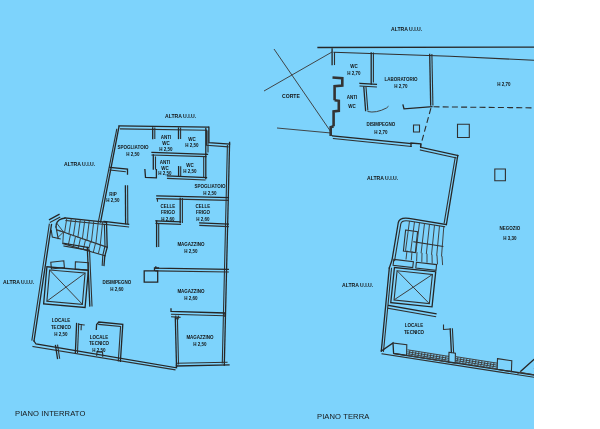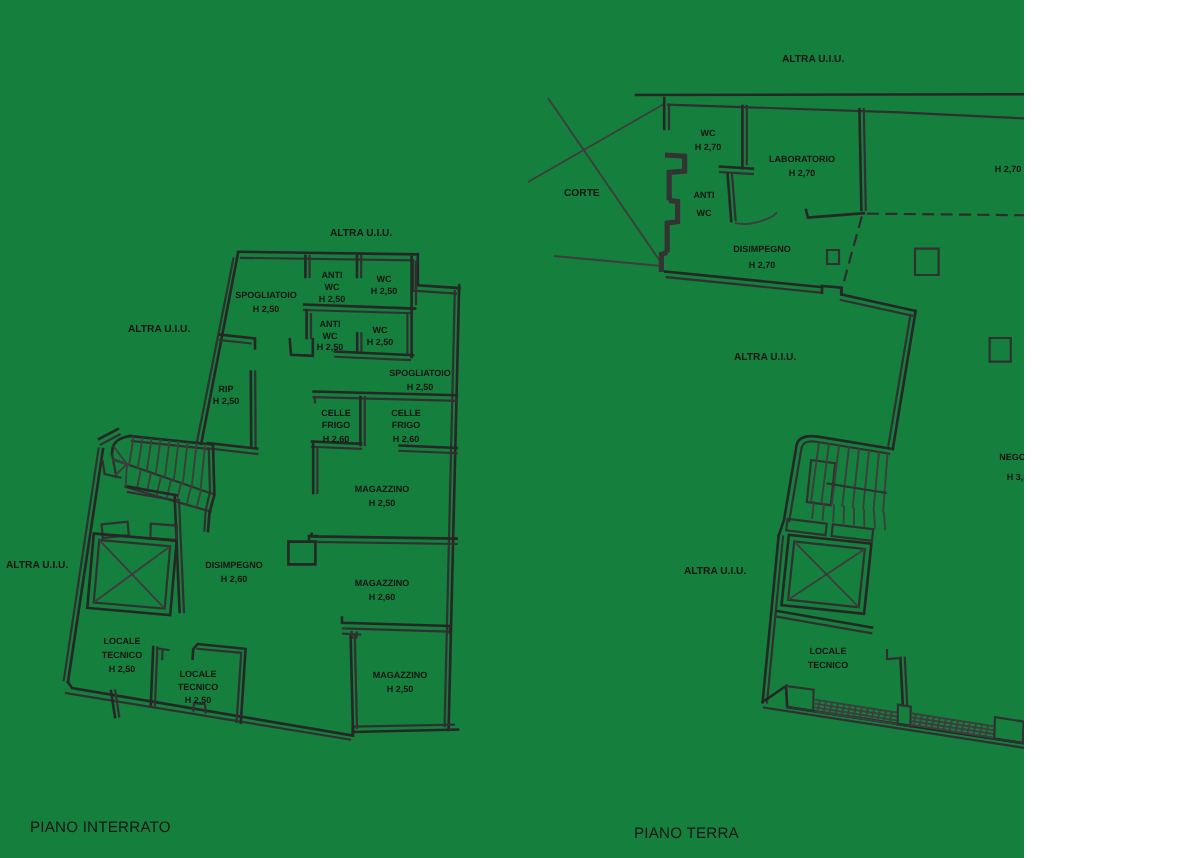--- a/index.html
+++ b/index.html
@@ -1,16 +1,16 @@
 <!DOCTYPE html>
 <html><head>
 <meta charset="utf-8">
 <style>
   html,body{margin:0;padding:0;background:#fff;}
-  .wrap{width:512px;height:429px;position:relative;background:#15803d;overflow:hidden;}
+  .wrap{width:512px;height:429px;position:relative;background:#7dd3fc;overflow:hidden;padding-left:22px;}
   svg{position:absolute;left:0;top:0;}
   text{font-family:"Liberation Sans",sans-serif;fill:#1c1c1c;}
   .rm{font-size:4.5px;font-weight:bold;fill:#141414;}
   .au{font-size:5.1px;font-weight:bold;fill:#141414;}
   .ttl{font-size:7.6px;letter-spacing:.1px;fill:#161616;}
   .w{stroke:#262626;stroke-width:1.3;fill:none;stroke-linecap:square;}
   .w2{stroke:#303030;stroke-width:1.1;fill:none;stroke-linecap:square;}
   .thin{stroke:#3d3d3d;stroke-width:.95;fill:none;}
   .dash{stroke:#2d2d2d;stroke-width:1.1;fill:none;stroke-dasharray:6 3.2;}
 </style>

